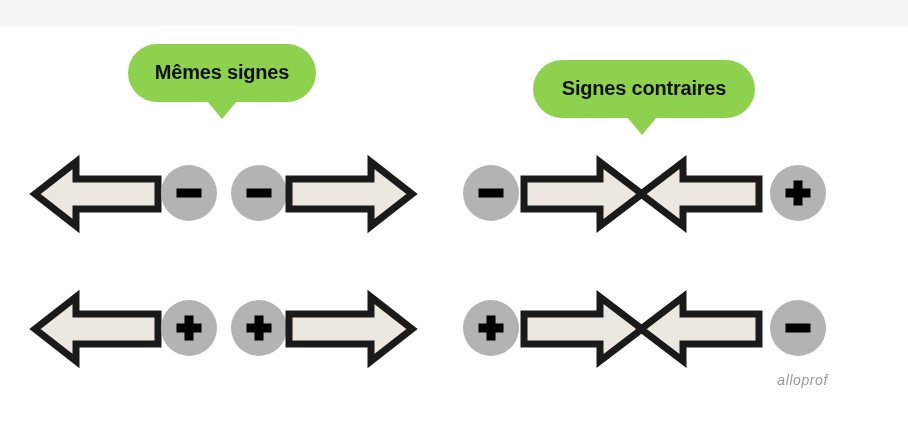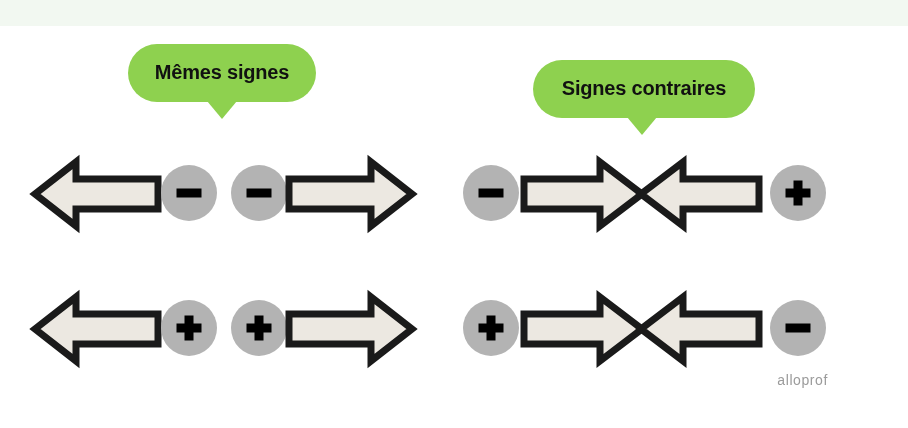--- a/index.html
+++ b/index.html
@@ -60,21 +60,21 @@
   }
 
   
   .arrow{position:absolute;}
   .arrow svg{display:block;overflow:visible;}
 
   
   .watermark{
     position:absolute;right:80px;top:372px;
     font-size:14px;color:#9b9b9b;
-    letter-spacing:.6px;font-weight:normal;
+    letter-spacing:.6px;font-weight:normal;font-style:italic;
   }
 </style>
 </head>
 <body>
 
 <div id="stage">
 
   <div class="topband"></div>
 
   <div class="bubble" id="bubble-repulsion">

